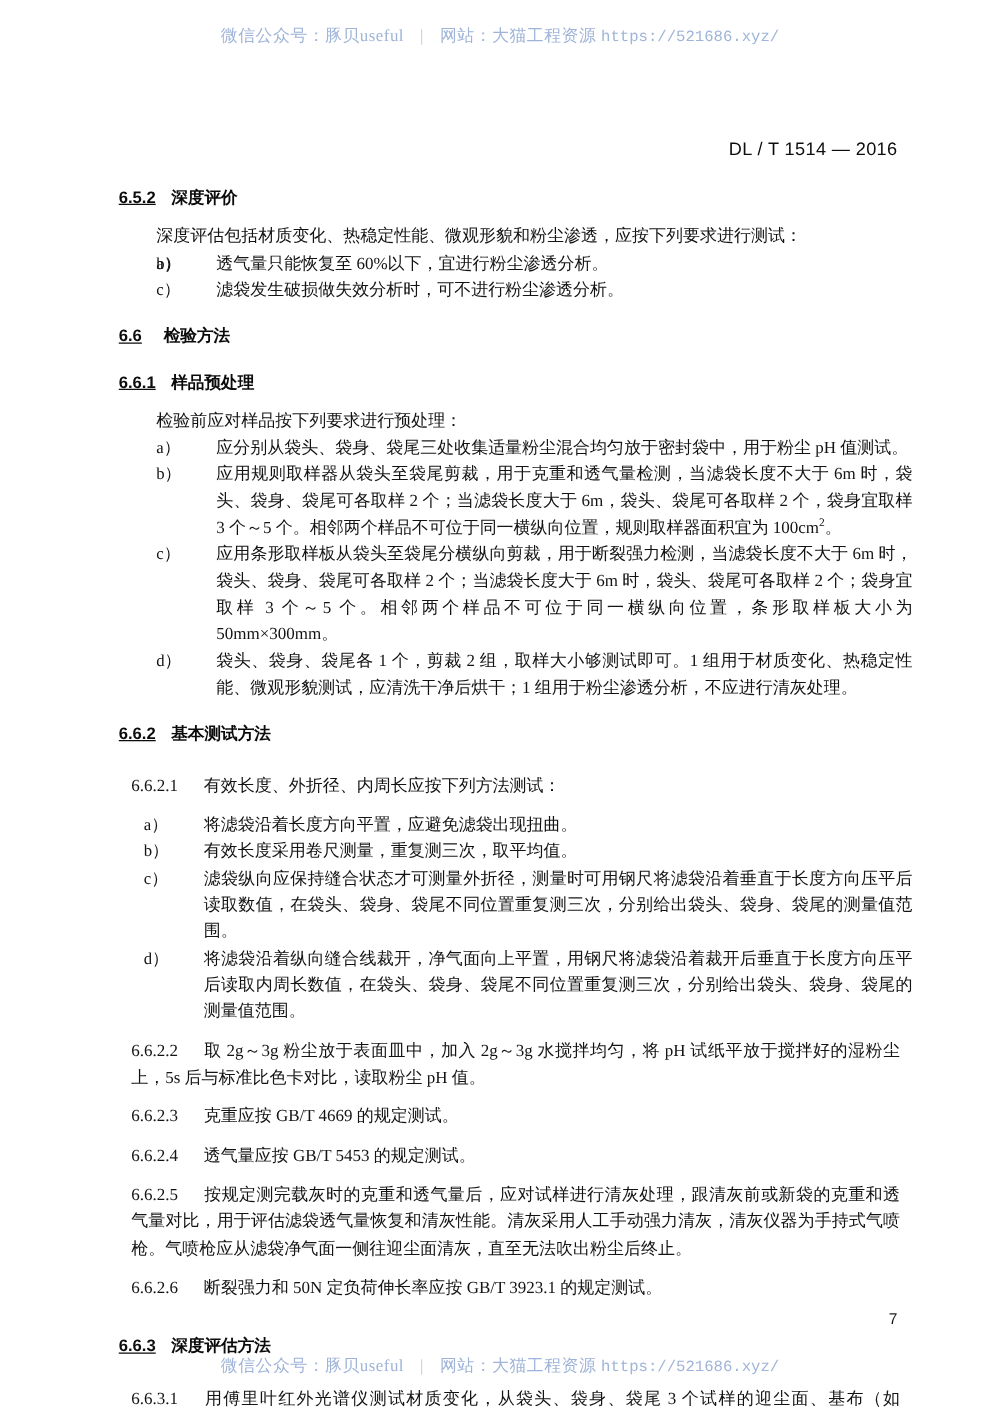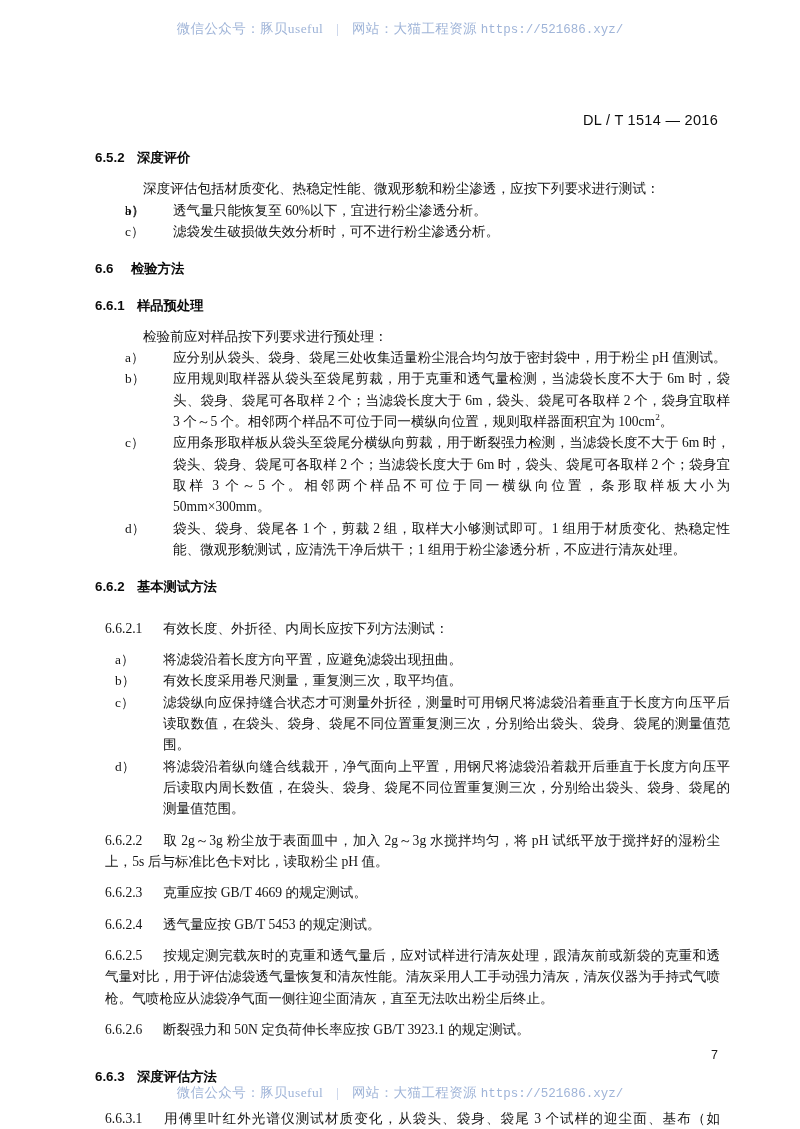--- a/index.html
+++ b/index.html
@@ -68,34 +68,35 @@
     font-family: "Liberation Sans", "DejaVu Sans", sans-serif;
     font-size: 13.3px;
     font-weight: bold;
     color: #0b0b0b;
     line-height: 1.45;
     white-space: nowrap;
   }
   h3.sec-head .num {
     display: inline-block;
     min-width: 42px;
+    text-decoration: underline;
   }
   h3.sec-head.wide .num {
     min-width: 36px;
   }
 
   p.para {
     margin: 0;
     font-size: 13.6px;
     line-height: 1.57;
     text-align: justify;
     color: #131313;
   }
   p.para.indent {
-    margin-left: 48px;
+    margin-left: 30px;
   }
 
   
   p.clause {
     margin: 10px;
     font-size: 13.6px;
     line-height: 1.57;
     text-align: justify;
     color: #131313;
   }

